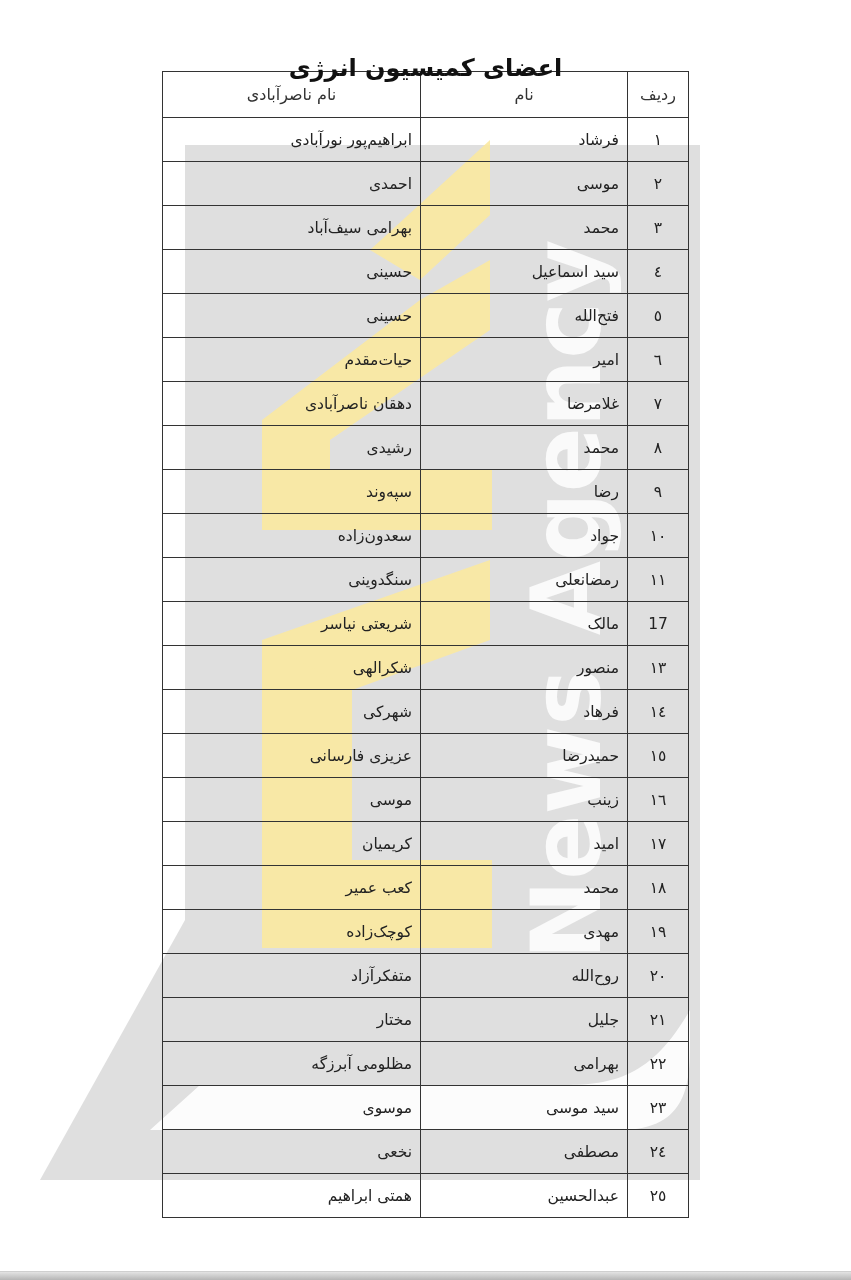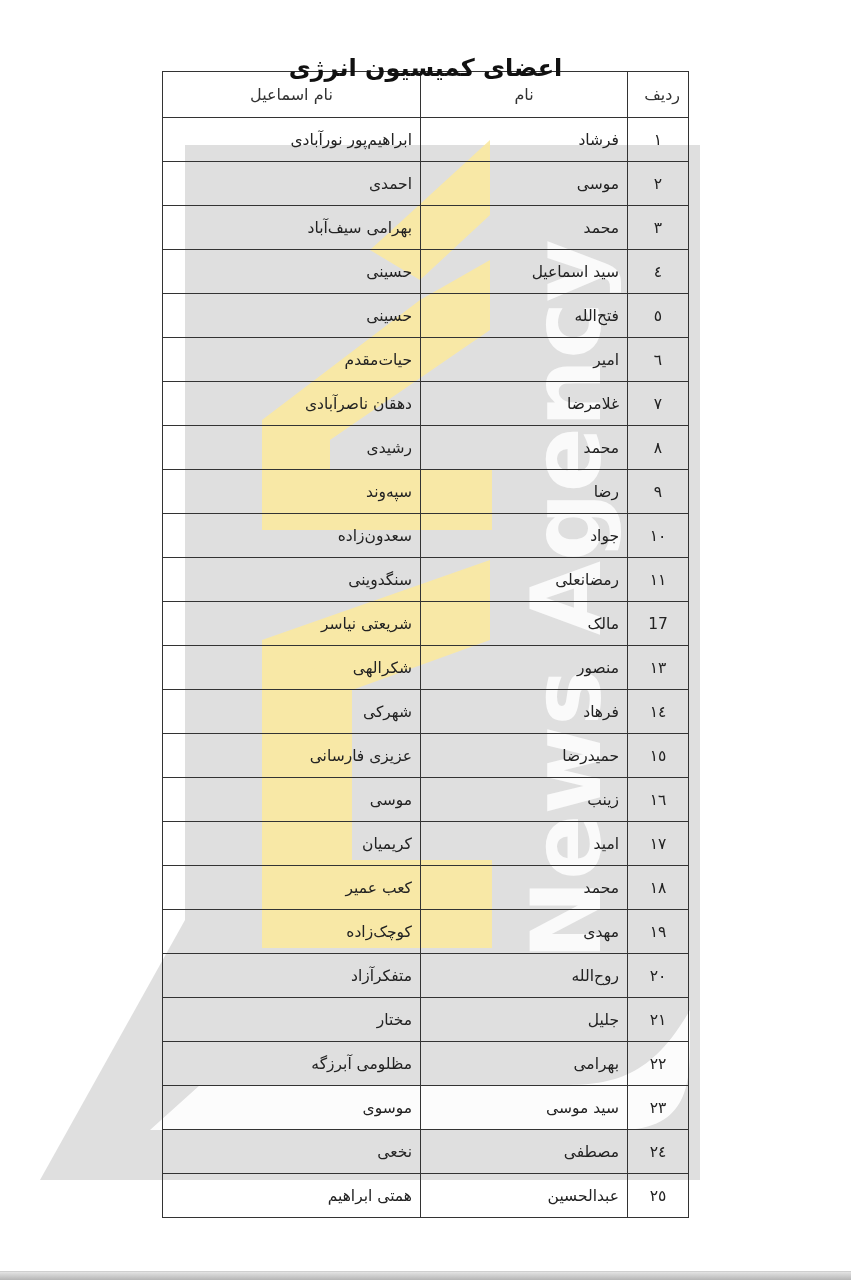--- a/index.html
+++ b/index.html
@@ -56,21 +56,21 @@
       font-weight: normal;
       color: #222;
     }
     .doc-table thead th {
       height: 45px;
       text-align: center;
       font-size: 16px;
       color: #333;
     }
     .doc-table thead th.col-idx {
-      text-align: right;
+      text-align: center;
     }
     .doc-table tbody td {
       height: 43px;
       text-align: right;
     }
     .doc-table td.col-idx {
       text-align: center;
     }
     .col-idx { width: 44px; }
     .col-first { width: 190px; margin-left: 24px; }
@@ -107,21 +107,21 @@
   <text x="0" y="0" transform="translate(600 960) rotate(-90)" font-family="DejaVu Sans, sans-serif" font-size="96" font-weight="bold" fill="#ffffff" opacity="0.85">News Agency</text>
 </svg>
 
 <div class="title">اعضای کمیسیون انرژی</div>
 
 <table class="doc-table">
   <thead>
     <tr>
       <th class="col-idx">ردیف</th>
       <th class="col-first">نام</th>
-      <th class="col-last">نام اسماعیل</th>
+      <th class="col-last">نام ناصرآبادی</th>
     </tr>
   </thead>
   <tbody>
     <tr>
         <td class="col-idx">۱</td>
         <td>فرشاد</td>
         <td>ابراهیم‌پور نورآبادی</td>
       </tr>
     <tr>
         <td class="col-idx">۲</td>

